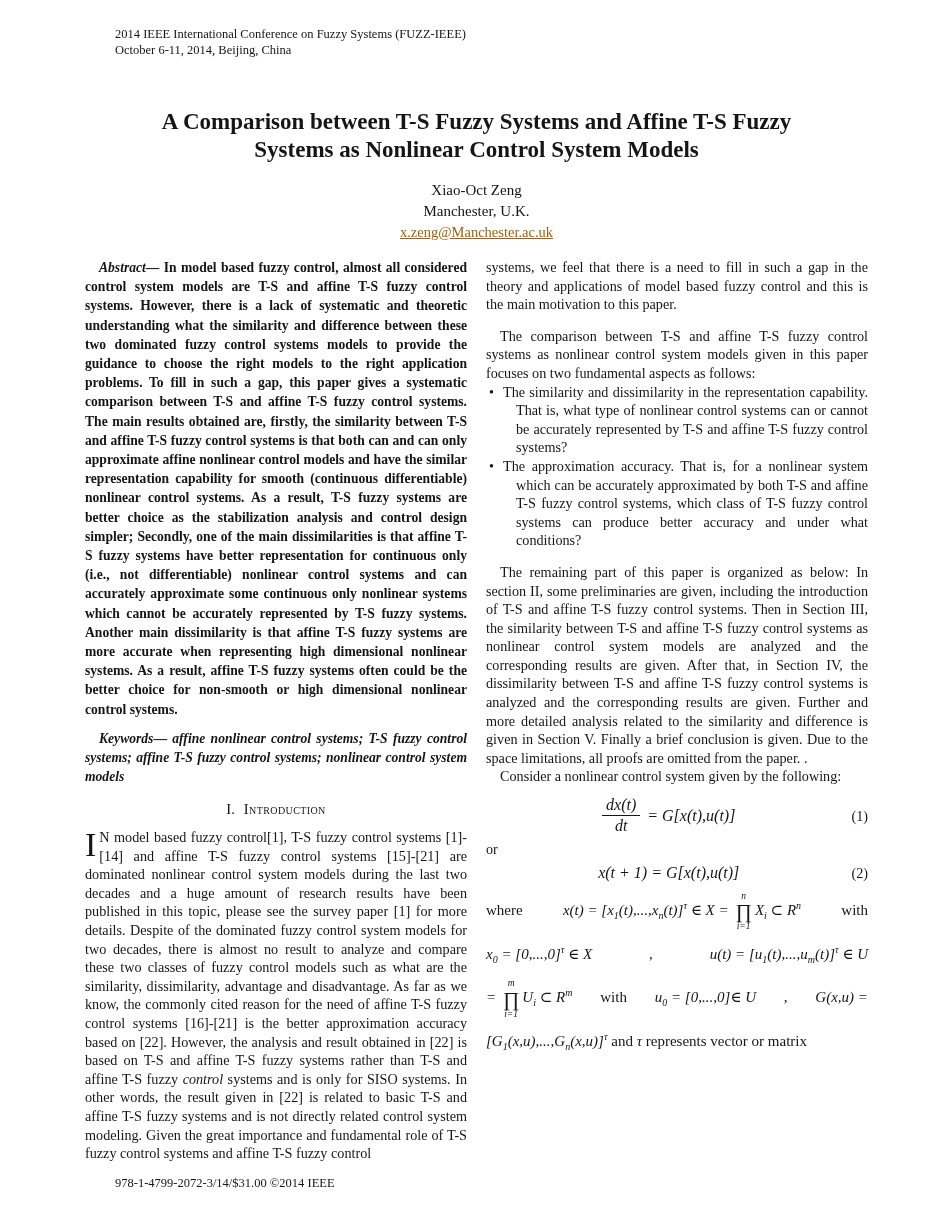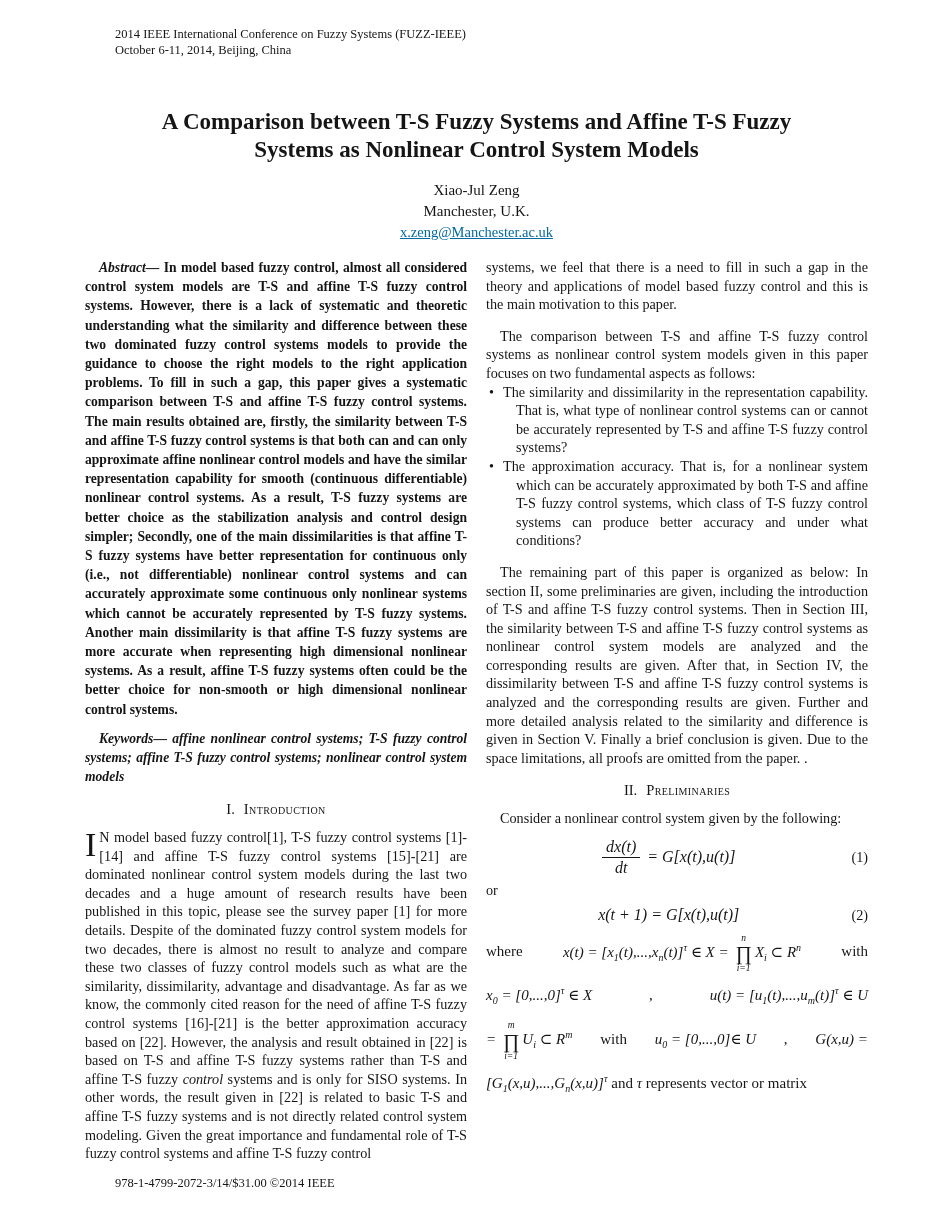--- a/index.html
+++ b/index.html
@@ -5,21 +5,21 @@
   html,body { margin:0; padding:0; background:#e8e8e8; }
   .page {
     position:relative; width:952px; height:1232px; margin:0 auto;
     background:#ffffff; color:#151515; overflow:hidden;
     font-family:"Liberation Serif","DejaVu Serif",serif;
   }
   .conf-header { position:absolute; top:27px; left:115px; font-size:12.5px; line-height:15.5px; }
   .content { position:absolute; top:108px; left:85px; width:783px; }
   .paper-title { width:710px; margin:0 auto; text-align:center; font-weight:bold; font-size:23px; line-height:27.5px; }
   .author-block { text-align:center; margin-top:17px; font-size:15px; line-height:21px; }
-  .email { color:#0369a1; text-decoration:underline; font-size:14.5px; cursor:pointer; }
+  .email { color:#a16207; text-decoration:underline; font-size:14.5px; cursor:pointer; }
   .columns { display:flex; gap:19px; margin-top:15px;justify-content:space-between; }
   .col { width:382px; text-align:justify; font-size:14.2px; line-height:18.6px; }
   .col p { margin:0; }
   .abstract, .keywords { font-weight:bold; font-size:13.6px; line-height:19.2px; text-indent:14px; }
   .abstract-label { font-style:italic; }
   .keywords { font-style:italic; margin-top:10px !important; }
   .section-heading { font-weight:normal; text-align:center; font-size:14.6px; margin:14px 0 9px; }
   .sec-num { margin-right:9px; }
   .sec-name { font-variant:small-caps; letter-spacing:0.4px; }
   .indent { text-indent:14px; }
@@ -57,21 +57,21 @@
   <header class="conf-header">
     <div>2014 IEEE International Conference on Fuzzy Systems (FUZZ-IEEE)</div>
     <div>October 6-11, 2014, Beijing, China</div>
   </header>
 
   <main class="content">
 
     <h1 class="paper-title">A Comparison between T-S Fuzzy Systems and Affine T-S Fuzzy Systems as Nonlinear Control System Models</h1>
 
     <div class="author-block">
-      <div>Xiao-Jul Zeng</div>
+      <div>Xiao-Oct Zeng</div>
       <div>Manchester, U.K.</div>
       <div><a href="#" class="email">x.zeng@Manchester.ac.uk</a></div>
     </div>
 
     <div class="columns">
 
       <div class="col">
         <p class="abstract"><span class="abstract-label">Abstract—</span><span> In model based fuzzy control, almost all considered control system models are T-S and affine T-S fuzzy control systems. However, there is a lack of systematic and theoretic understanding what the similarity and difference between these two dominated fuzzy control systems models to provide the guidance to choose the right models to the right application problems. To fill in such a gap, this paper gives a systematic comparison between T-S and affine T-S fuzzy control systems. The main results obtained are, firstly, the similarity between T-S and affine T-S fuzzy control systems is that both can and can only approximate affine nonlinear control models and have the similar representation capability for smooth (continuous differentiable) nonlinear control systems. As a result, T-S fuzzy systems are better choice as the stabilization analysis and control design simpler; Secondly, one of the main dissimilarities is that affine T-S fuzzy systems have better representation for continuous only (i.e., not differentiable) nonlinear control systems and can accurately approximate some continuous only nonlinear systems which cannot be accurately represented by T-S fuzzy systems. Another main dissimilarity is that affine T-S fuzzy systems are more accurate when representing high dimensional nonlinear systems. As a result, affine T-S fuzzy systems often could be the better choice for non-smooth or high dimensional nonlinear control systems.</span></p>
 
         <p class="keywords"><span>Keywords—</span><span> affine nonlinear control systems; T-S fuzzy control systems; affine T-S fuzzy control systems; nonlinear control system models</span></p>
@@ -86,21 +86,20 @@
 
         <p class="indent gap">The comparison between T-S and affine T-S fuzzy control systems as nonlinear control system models given in this paper focuses on two fundamental aspects as follows:</p>
 
         <ul class="bullet-list">
           <li class="bullet-item"><span class="bullet">•</span><span>The similarity and dissimilarity in the representation capability.  That is, what type of nonlinear control systems can or cannot be accurately represented by T-S and affine T-S fuzzy control systems?</span></li>
           <li class="bullet-item"><span class="bullet">•</span><span>The approximation accuracy. That is, for a nonlinear system which can be accurately approximated by both T-S and affine T-S fuzzy control systems, which class of T-S fuzzy control systems can produce better accuracy and under what conditions?</span></li>
         </ul>
 
         <p class="indent gap">The remaining part of this paper is organized as below: In section II, some preliminaries are given, including the introduction of T-S and affine T-S fuzzy control systems. Then in Section III, the similarity between T-S and affine T-S fuzzy control systems as nonlinear control system models are analyzed and the corresponding results are given. After that, in Section IV, the dissimilarity between T-S and affine T-S fuzzy control systems is analyzed and the corresponding results are given. Further and more detailed analysis related to the similarity and difference is given in Section V. Finally a brief conclusion is given.  Due to the space limitations, all proofs are omitted from the paper. .</p>
 
-        <h2 class="section-heading"><span class="sec-num">II.</span><span class="sec-name">Preliminaries</span></h2>
 
         <p class="indent">Consider a nonlinear control system given by the following:</p>
 
         <div class="equation">
           <span class="eq-body">
               <span class="frac">
                 <span class="frac-top">dx(t)</span>
                 <span class="frac-bot">dt</span>
               </span>
               <span>= G[x(t),u(t)]</span>

